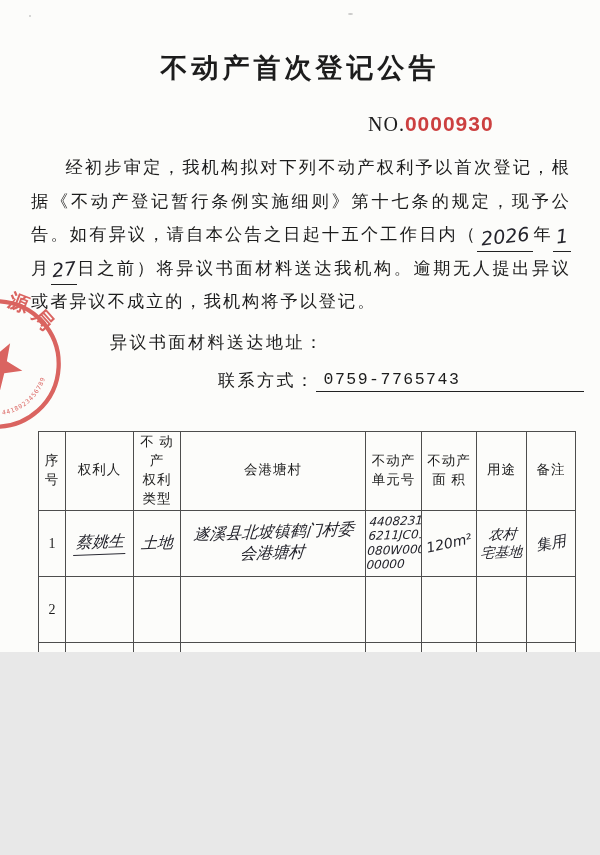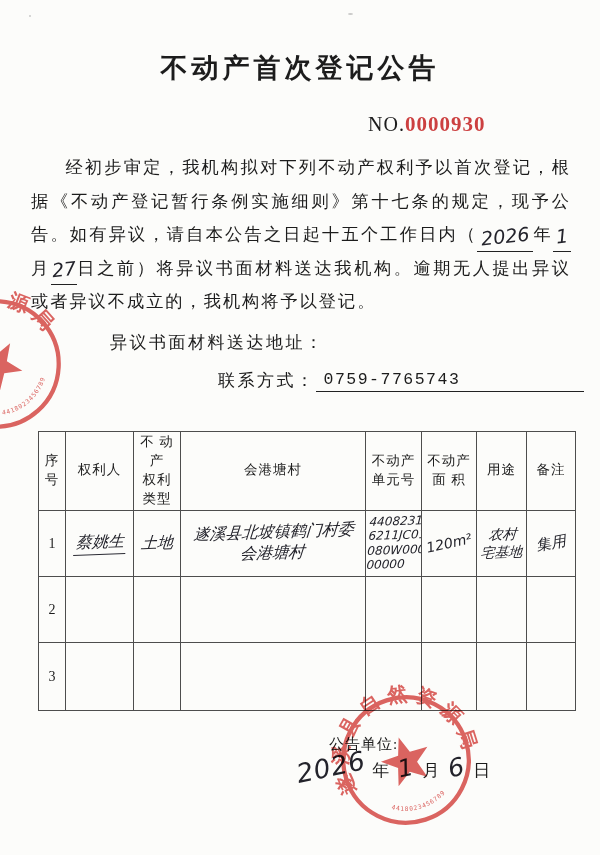--- a/index.html
+++ b/index.html
@@ -1,31 +1,31 @@
 <!DOCTYPE html>
 <html><head>
 <meta charset="utf-8">
 <style>
   * { margin:0; padding:0; box-sizing:border-box; }
   html,body { background:#e8e8e8; }
   .page {
-    position:relative; width:600px; height:855px; margin:0 auto;
+    position:relative; width:600px; height:652px; margin:0 auto;
     background:#fcfcfa; overflow:hidden;
     font-family:"Liberation Serif", serif; color:#1c1c1c;
   }
   .speck { position:absolute; background:#9a9a9a; border-radius:50%; opacity:.5; }
 
   .title {
     position:absolute; top:50px; left:0; width:100%;
     text-align:center; font-size:27px; font-weight:700; letter-spacing:4px;
   }
   .no-line { position:absolute; left:368px; top:112px; white-space:nowrap; }
   .no-label { font-size:20px; letter-spacing:1px;margin-top:13px; }
   .no-value {
-    font-family:Liberation Serif, serif; font-weight:700;
+    font-family:Liberation Sans, sans-serif; font-weight:700;
     font-size:21px; color:#cc4040; letter-spacing:1px;
   }
 
   .notice {
     position:absolute; left:31px; top:151px; width:540px;
     font-size:17.2px; line-height:33.5px; letter-spacing:2px;
     text-align:justify; text-indent:2em;
   }
   .blank {
     display:inline-block; border-bottom:1.5px solid #222;

